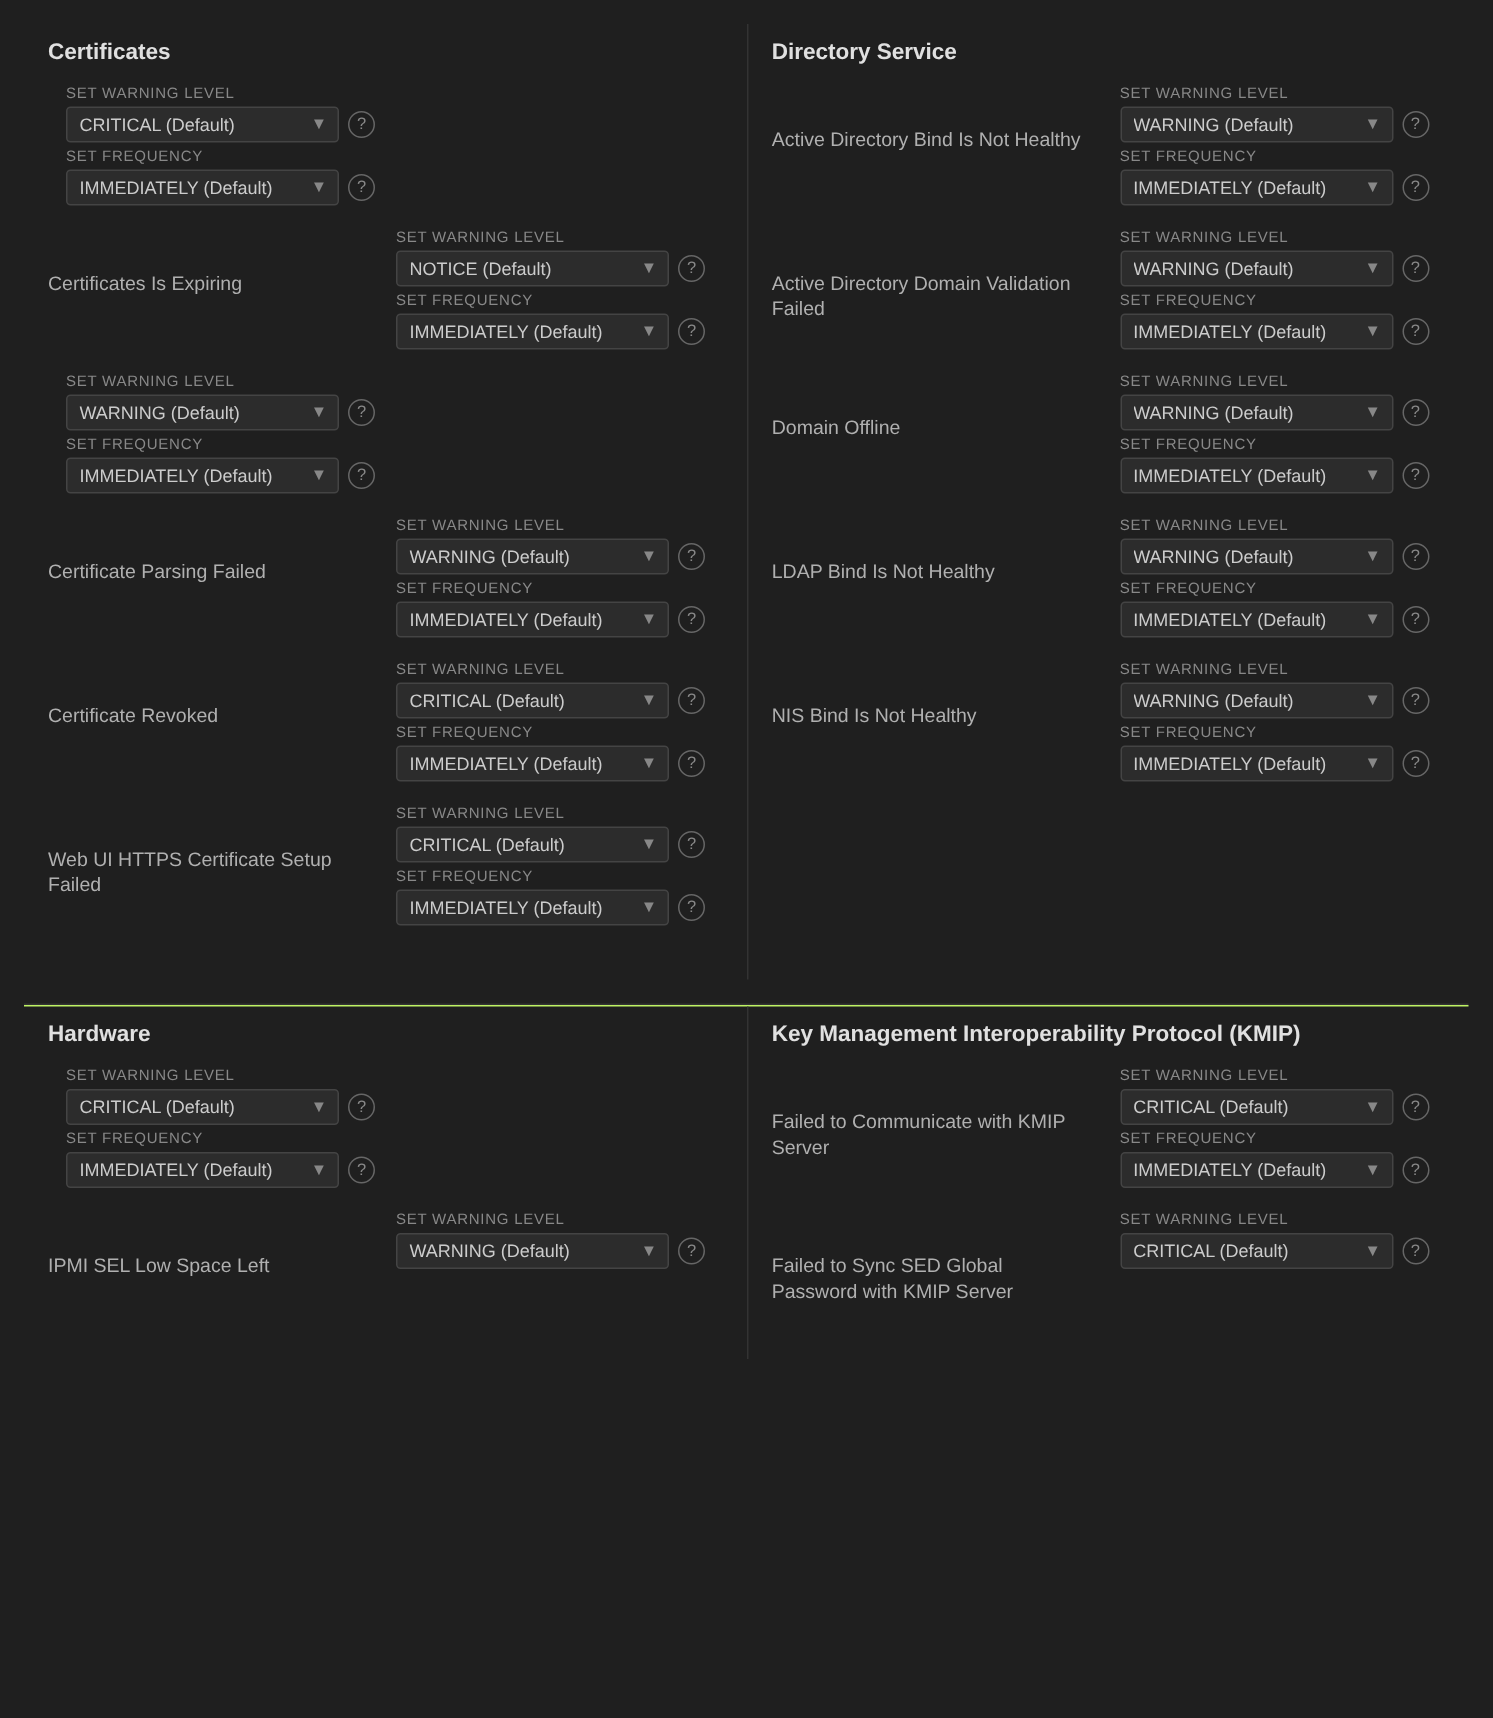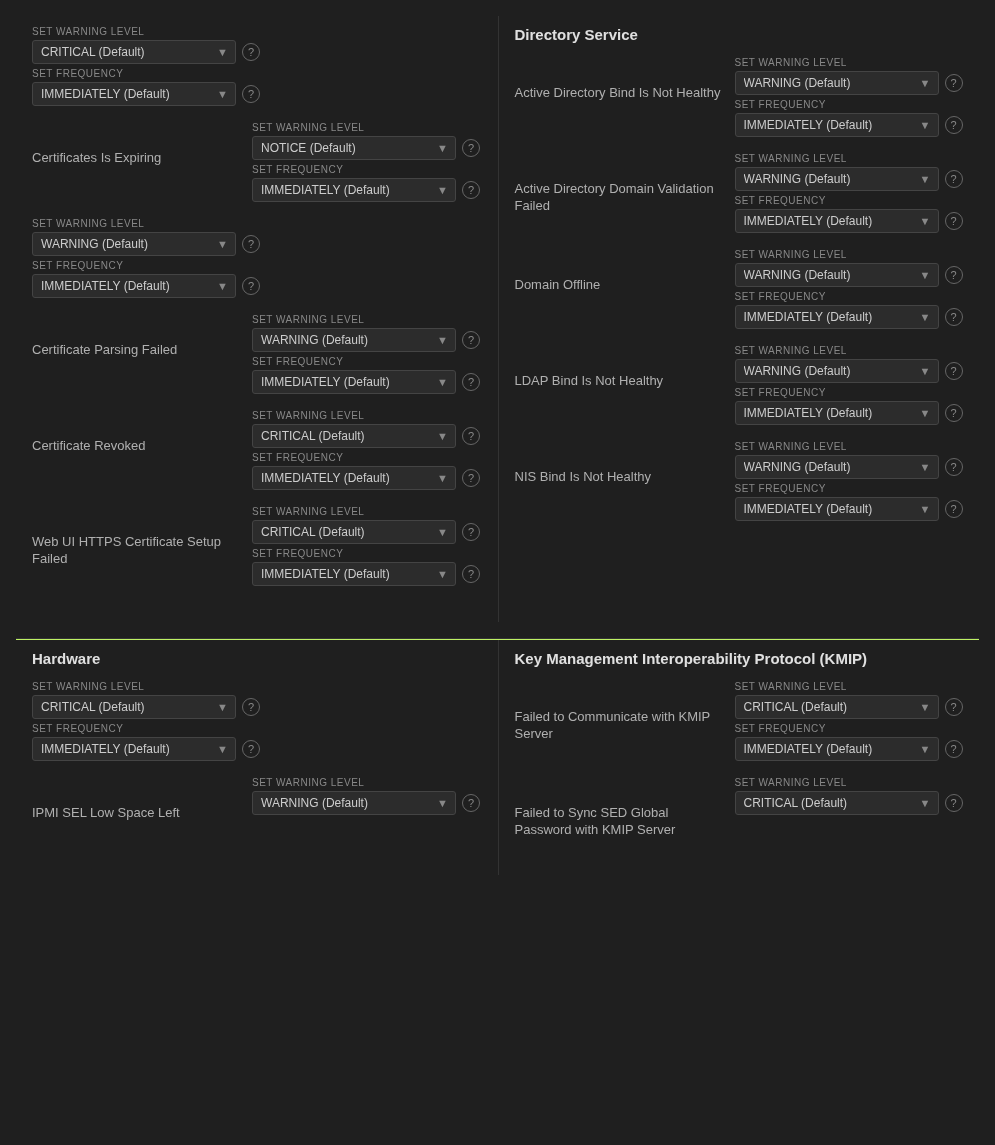--- a/index.html
+++ b/index.html
@@ -39,20 +39,21 @@
       color: #b0b0b0;
       font-size: 13px;
       padding-top: 28px;
       padding-right: 10px;
       line-height: 1.3;
     }
     .controls {
       display: flex;
       flex-direction: column;
       gap: 4px;
+      margin-left: 12px;
     }
     .control-group {
       display: flex;
       flex-direction: column;
       gap: 2px;
     }
     .control-label {
       font-size: 10px;
       color: #888;
       text-transform: uppercase;
@@ -70,21 +71,21 @@
       align-items: center;
     }
     select {
       appearance: none;
       background-color: #2c2c2c;
       border: 1px solid #444;
       color: #ccc;
       font-size: 12px;
       padding: 4px 28px 4px 8px;
       border-radius: 3px;
-      width: 204px;
+      width: 182px;
       cursor: pointer;
     }
     .select-arrow {
       position: absolute;
       right: 8px;
       pointer-events: none;
       color: #888;
       font-size: 11px;
     }
     .help-icon {
@@ -113,20 +114,21 @@
     }
   </style>
 </head>
 <body>
 
 <div class="page">
 
   <div class="two-col big-section">
 
     <div class="section">
+      <div class="section-title">Certificates</div>
 
       <div class="alert-block">
         <div class="alert-row">
           <div class="controls">
             <div class="control-group">
               <div class="control-label">Set Warning Level</div>
               <div class="control-row">
                 <div class="select-wrap">
                   <select>
                     <option>CRITICAL (Default)</option>

